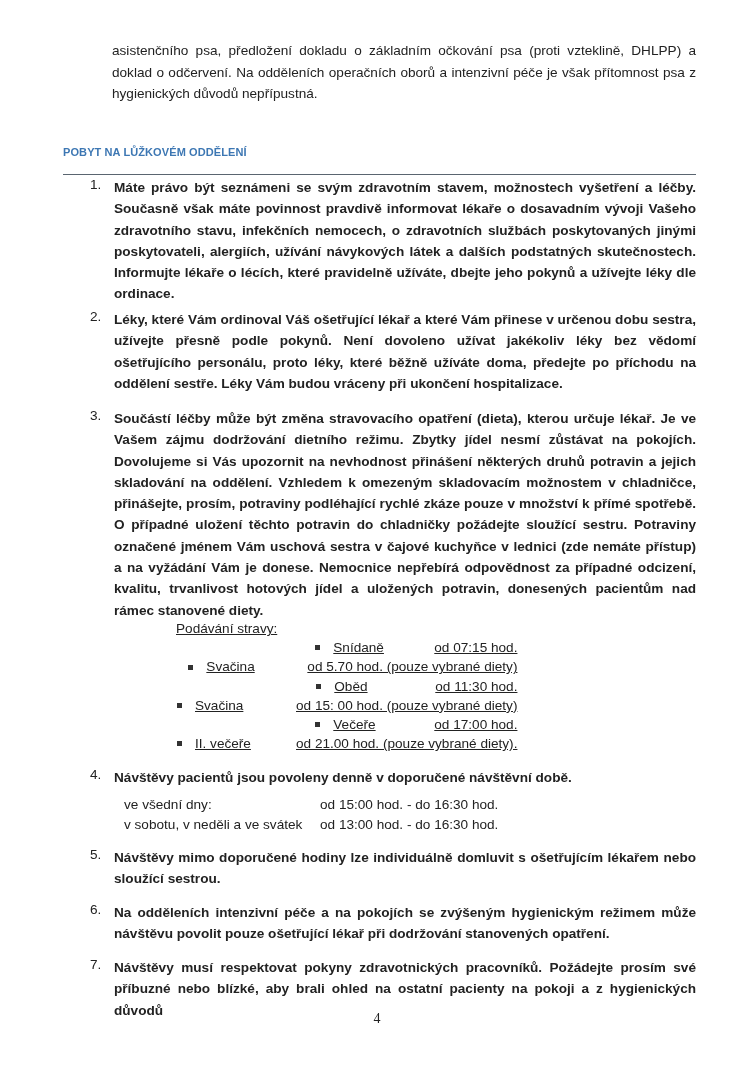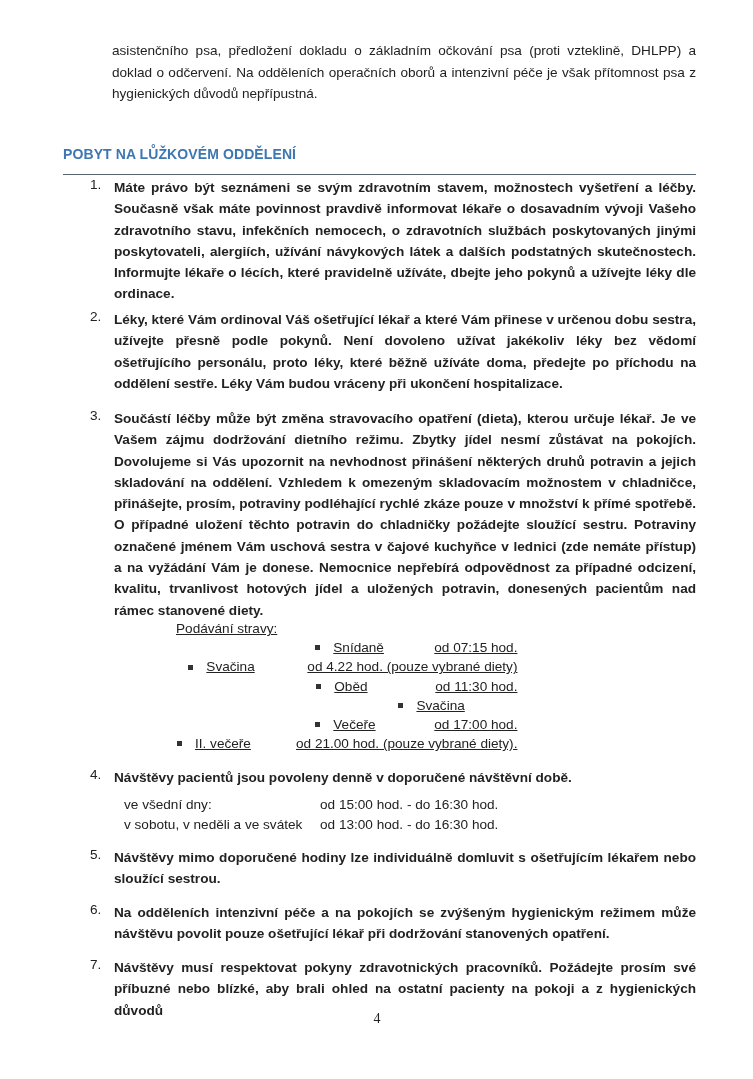--- a/index.html
+++ b/index.html
@@ -8,21 +8,21 @@
       font-family: "Liberation Sans", sans-serif; color: #222;
       font-size: 13.6px;
     }
     .page { position: absolute; left: 0; top: 0; width: 753px; height: 789px; }
     .intro {
       position: absolute; left: 112px; top: 40px; width: 584px;
       line-height: 21.5px; text-align: justify;
     }
     .heading {
       position: absolute; left: 63px; top: 146px;
-      font-size: 14px; font-weight: bold; color: #3d77b3; letter-spacing: 0.1px;
+      font-size: 11px; font-weight: bold; color: #3d77b3; letter-spacing: 0.1px;
     }
     .rule {
       position: absolute; left: 63px; top: 174px; width: 633px; height: 0;
       border-top: 1.5px solid #5a6570;
     }
     .item {
       position: absolute; left: 90px; width: 606px;
     }
     .item .num { position: absolute; left: 0; top: 0; width: 22px; }
     .item .txt {
@@ -68,30 +68,31 @@
   <div class="meals">
     <div>Podávání stravy:</div>
     <div class="meal-row">
       <span class="bullet"></span>
       <span class="meal-name">Snídaně</span>
       <span>od 07:15 hod.</span>
     </div>
     <div class="meal-row">
       <span class="bullet"></span>
       <span class="meal-name">Svačina</span>
-      <span>od 4.22 hod. (pouze vybrané diety)</span>
+      <span>od 5.70 hod. (pouze vybrané diety)</span>
     </div>
     <div class="meal-row">
       <span class="bullet"></span>
       <span class="meal-name">Oběd</span>
       <span>od 11:30 hod.</span>
     </div>
     <div class="meal-row">
       <span class="bullet"></span>
       <span class="meal-name">Svačina</span>
+      <span>od 15: 00 hod. (pouze vybrané diety)</span>
     </div>
     <div class="meal-row">
       <span class="bullet"></span>
       <span class="meal-name">Večeře</span>
       <span>od 17:00 hod.</span>
     </div>
     <div class="meal-row">
       <span class="bullet"></span>
       <span class="meal-name">II. večeře</span>
       <span>od 21.00 hod. (pouze vybrané diety).</span>

